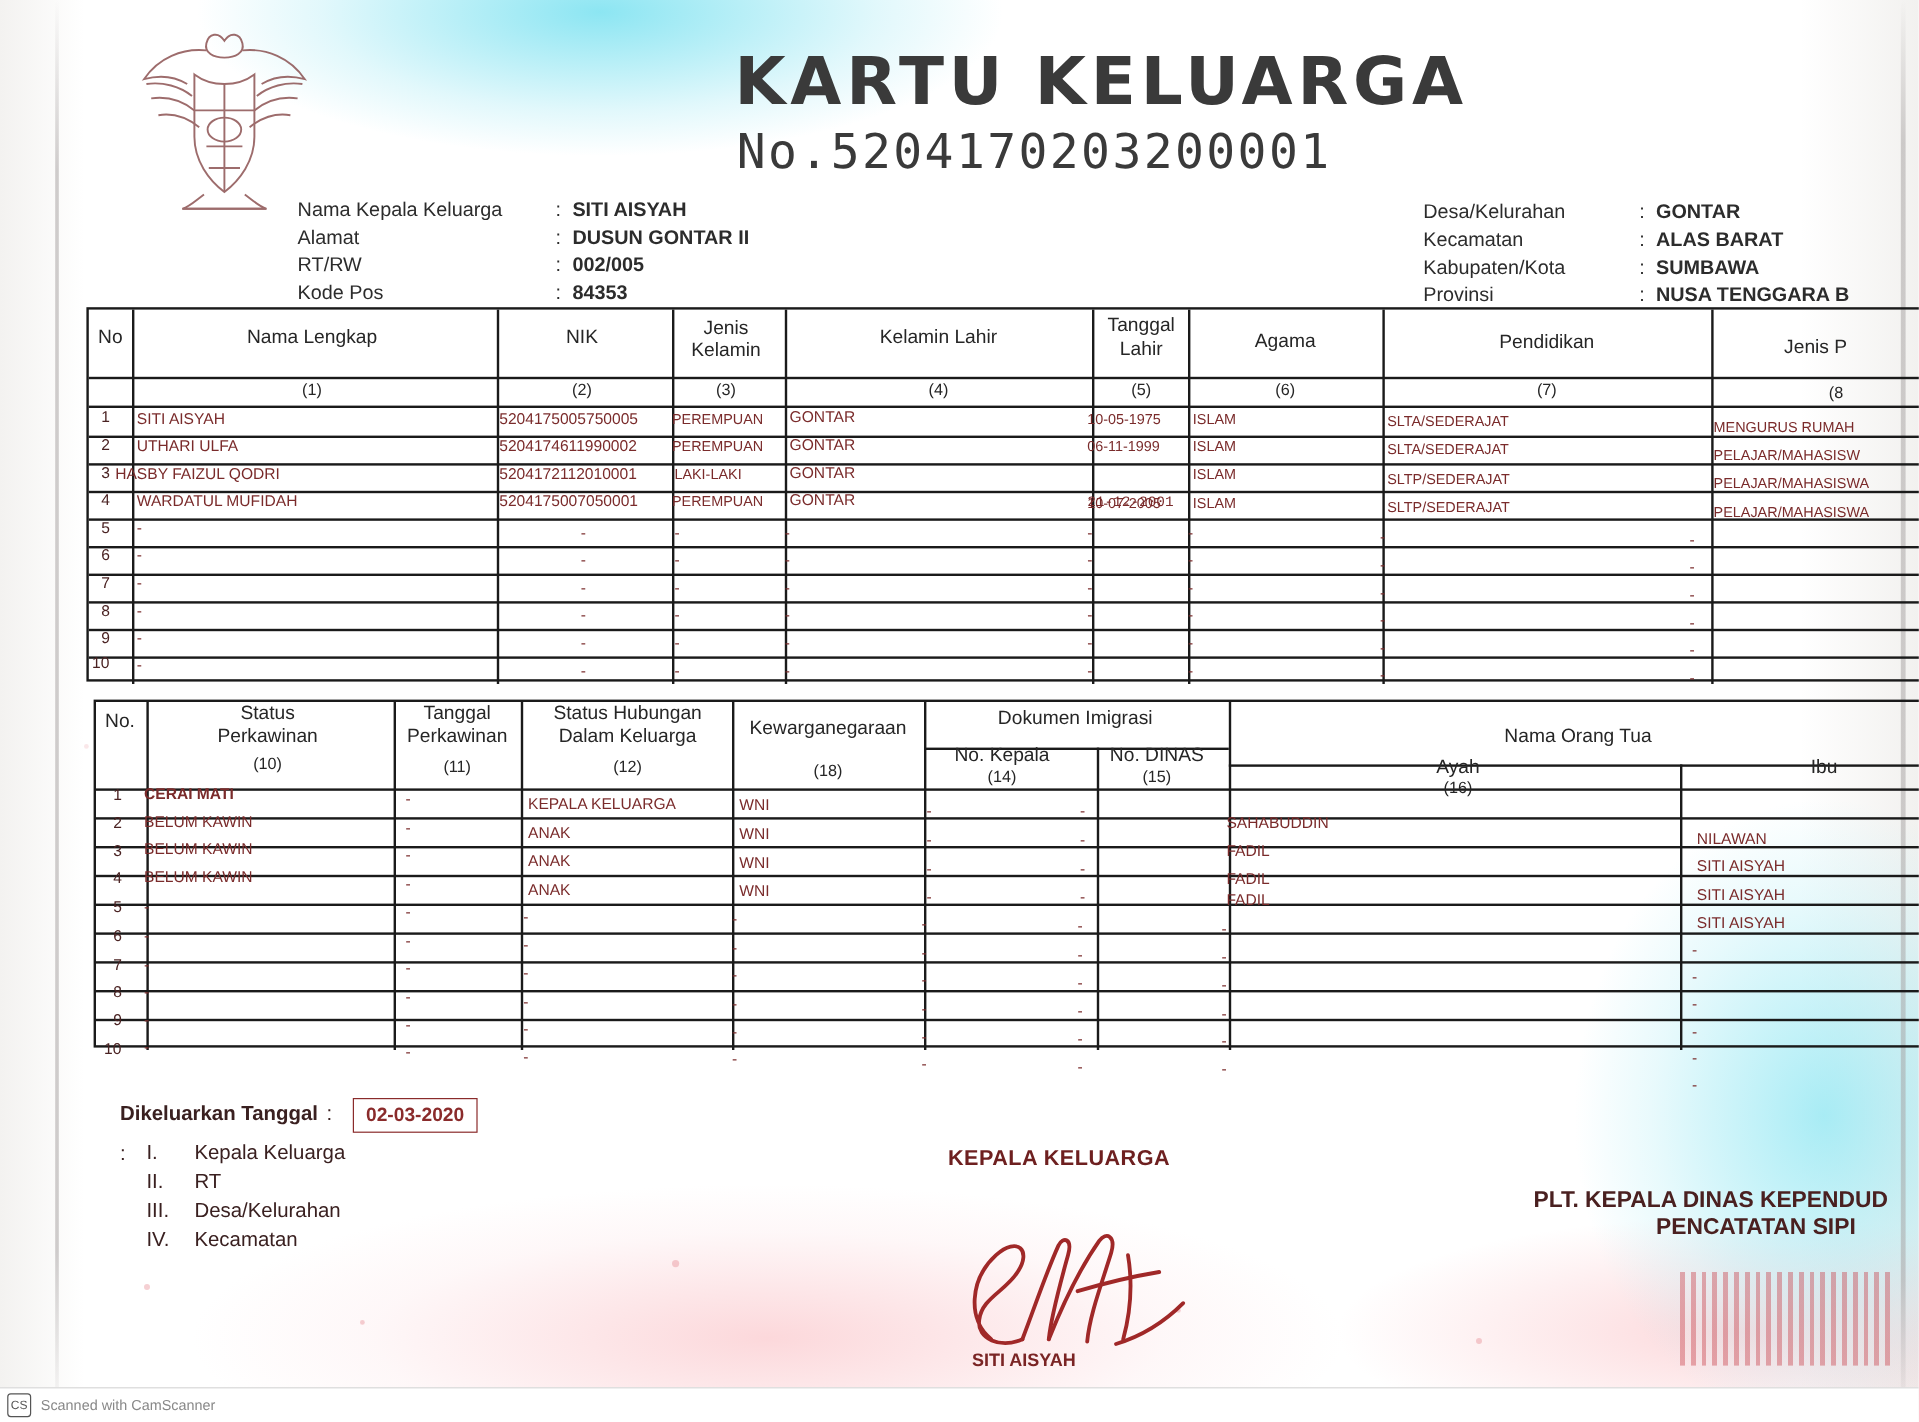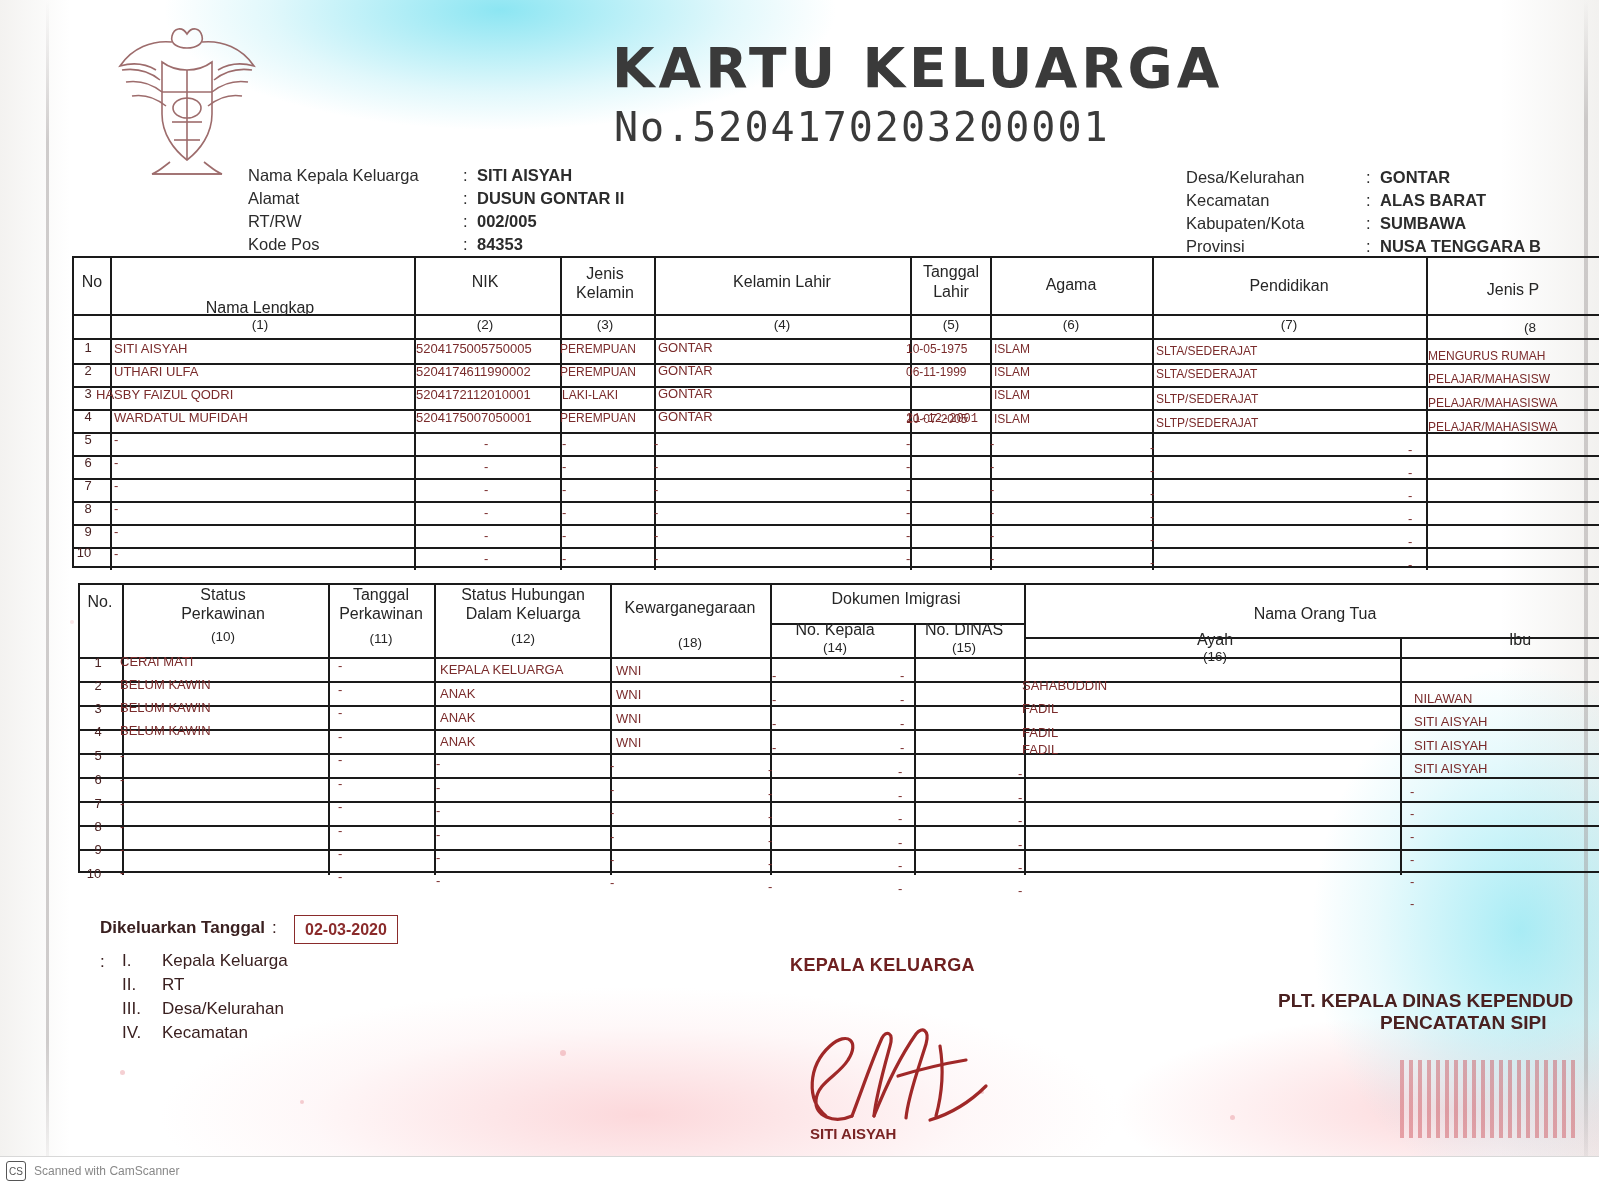--- a/index.html
+++ b/index.html
@@ -317,21 +317,21 @@
   <div class="hline" style="left:0;  top:151px;width:1576px;"></div>
   <div class="hline" style="left:0;  top:174px;width:1576px;"></div>
   <div class="hline" style="left:0;  top:197px;width:1576px;"></div>
   <div class="hline" style="left:0;  top:220px;width:1576px;"></div>
   <div class="hline" style="left:0;  top:243px;width:1576px;"></div>
   <div class="hline" style="left:0;  top:266px;width:1576px;"></div>
   <div class="hline" style="left:0;  top:289px;width:1576px;"></div>
 </div>
 
 <div class="cellhdr" style="left:76px;  top:272px; width:32px;">No</div>
-<div class="cellhdr" style="left:112px; top:272px; width:296px;margin-top:26px;">Nama Lengkap</div>
+<div class="cellhdr" style="left:112px; top:272px; width:296px;">Nama Lengkap</div>
 <div class="cellhdr" style="left:414px; top:272px; width:142px;">NIK</div>
 <div class="cellhdr" style="left:560px; top:264px; width:90px;">Jenis</div>
 <div class="cellhdr" style="left:560px; top:283px; width:90px;">Kelamin</div>
 <div class="cellhdr" style="left:656px; top:272px; width:252px;">Kelamin Lahir</div>
 <div class="cellhdr" style="left:912px; top:262px; width:78px;">Tanggal</div>
 <div class="cellhdr" style="left:912px; top:282px; width:78px;">Lahir</div>
 <div class="cellhdr" style="left:992px; top:275px; width:158px;">Agama</div>
 <div class="cellhdr" style="left:1154px;top:276px; width:270px;">Pendidikan</div>
 <div class="cellhdr" style="left:1428px;top:280px; width:170px;">Jenis P</div>
 
@@ -494,21 +494,21 @@
 <div class="rowno" style="left:88px; top:678px;">2</div>
 <div class="rowno" style="left:88px; top:701px;">3</div>
 <div class="rowno" style="left:88px; top:724px;">4</div>
 <div class="rowno" style="left:88px; top:748px;">5</div>
 <div class="rowno" style="left:88px; top:772px;">6</div>
 <div class="rowno" style="left:88px; top:796px;">7</div>
 <div class="rowno" style="left:88px; top:819px;">8</div>
 <div class="rowno" style="left:88px; top:842px;">9</div>
 <div class="rowno" style="left:84px; top:866px;">10</div>
 
-<div class="data" style="left:120px; top:654px;">CERAI MATI</div>
+<div class="data" style="left:120px; top:654px;font-weight:bold;">CERAI MATI</div>
 <div class="dash" style="left:338px; top:658px;">-</div>
 <div class="data" style="left:440px; top:662px;">KEPALA KELUARGA</div>
 <div class="data" style="left:616px; top:663px;">WNI</div>
 <div class="dash" style="left:772px; top:668px;">-</div>
 <div class="dash" style="left:900px; top:668px;">-</div>
 <div class="data" style="left:1022px;top:678px;">SAHABUDDIN</div>
 <div class="data" style="left:1414px;top:691px;">NILAWAN</div>
 
 <div class="data" style="left:120px; top:677px;">BELUM KAWIN</div>
 <div class="dash" style="left:338px; top:682px;">-</div>

